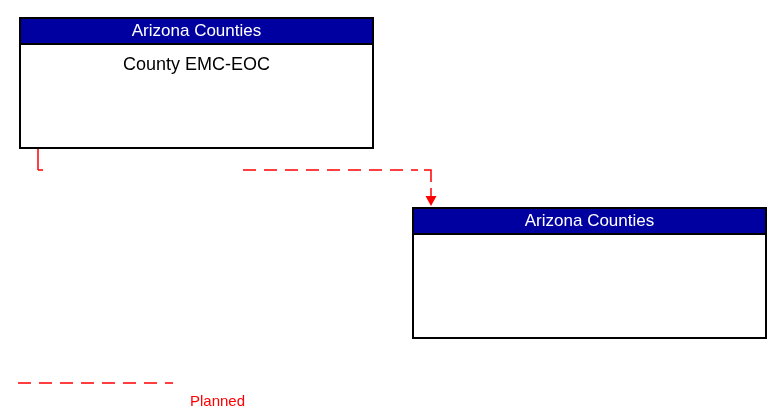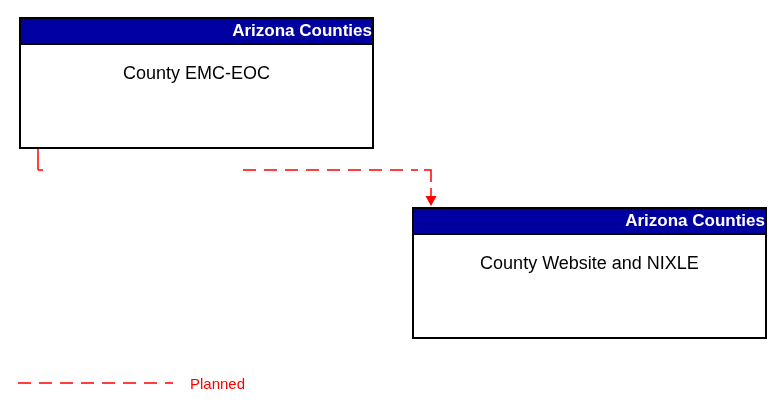--- a/index.html
+++ b/index.html
@@ -30,31 +30,31 @@
     border: 2px solid var(--node-border);
   }
   .node-1 { left: 19px; top: 17px; }
   .node-2 { left: 412px; top: 207px; }
   .node-header {
     height: 26px;
     line-height: 24px;
     background: var(--node-header-bg);
     color: var(--node-header-text);
     border-bottom: 2px solid var(--node-border);
-    text-align: right;
+    text-align: center;
     font-size: 17px;
-    font-weight: bold;
+    font-weight: normal;
     white-space: nowrap;
     overflow: hidden;
   }
   .node-body {
     color: var(--node-body-text);
     text-align: center;
     font-size: 18px;
-    padding-top: 18px;
+    padding-top: 9px;
     white-space: nowrap;
   }
   .connector-layer {
     position: absolute;
     left: 0; top: 0;
     width: 783px;
     height: 412px;
     pointer-events: none;
   }
   .flow-stroke {
@@ -69,40 +69,39 @@
     left: 44px;
     top: 162px;
     color: var(--flow-line);
     font-size: 13px;
     line-height: 16px;
     white-space: nowrap;
   }
   .legend-label {
     position: absolute;
     left: 190px;
-    top: 375px;
+    top: 392px;
     color: var(--flow-line);
     font-size: 15px;
     line-height: 18px;
     white-space: nowrap;
   }
 </style>
 </head>
 <body>
 
 <div class="canvas">
 
   <div class="node node-1">
     <div class="node-header">Arizona Counties</div>
     <div class="node-body">County EMC-EOC</div>
   </div>
 
   <div class="node node-2">
     <div class="node-header">Arizona Counties</div>
-    <div class="node-body">County Website and NIXLE</div>
   </div>
 
   <svg class="connector-layer" viewBox="0 0 783 412" xmlns="http://www.w3.org/2000/svg">
 
     <path class="flow-stroke" d="M38,149 L38,170"></path>
 
     <path class="flow-stroke" d="M38,170 L43,170"></path>
 
     <path class="flow-stroke flow-dashed" d="M243,170 L418,170"></path>
 

